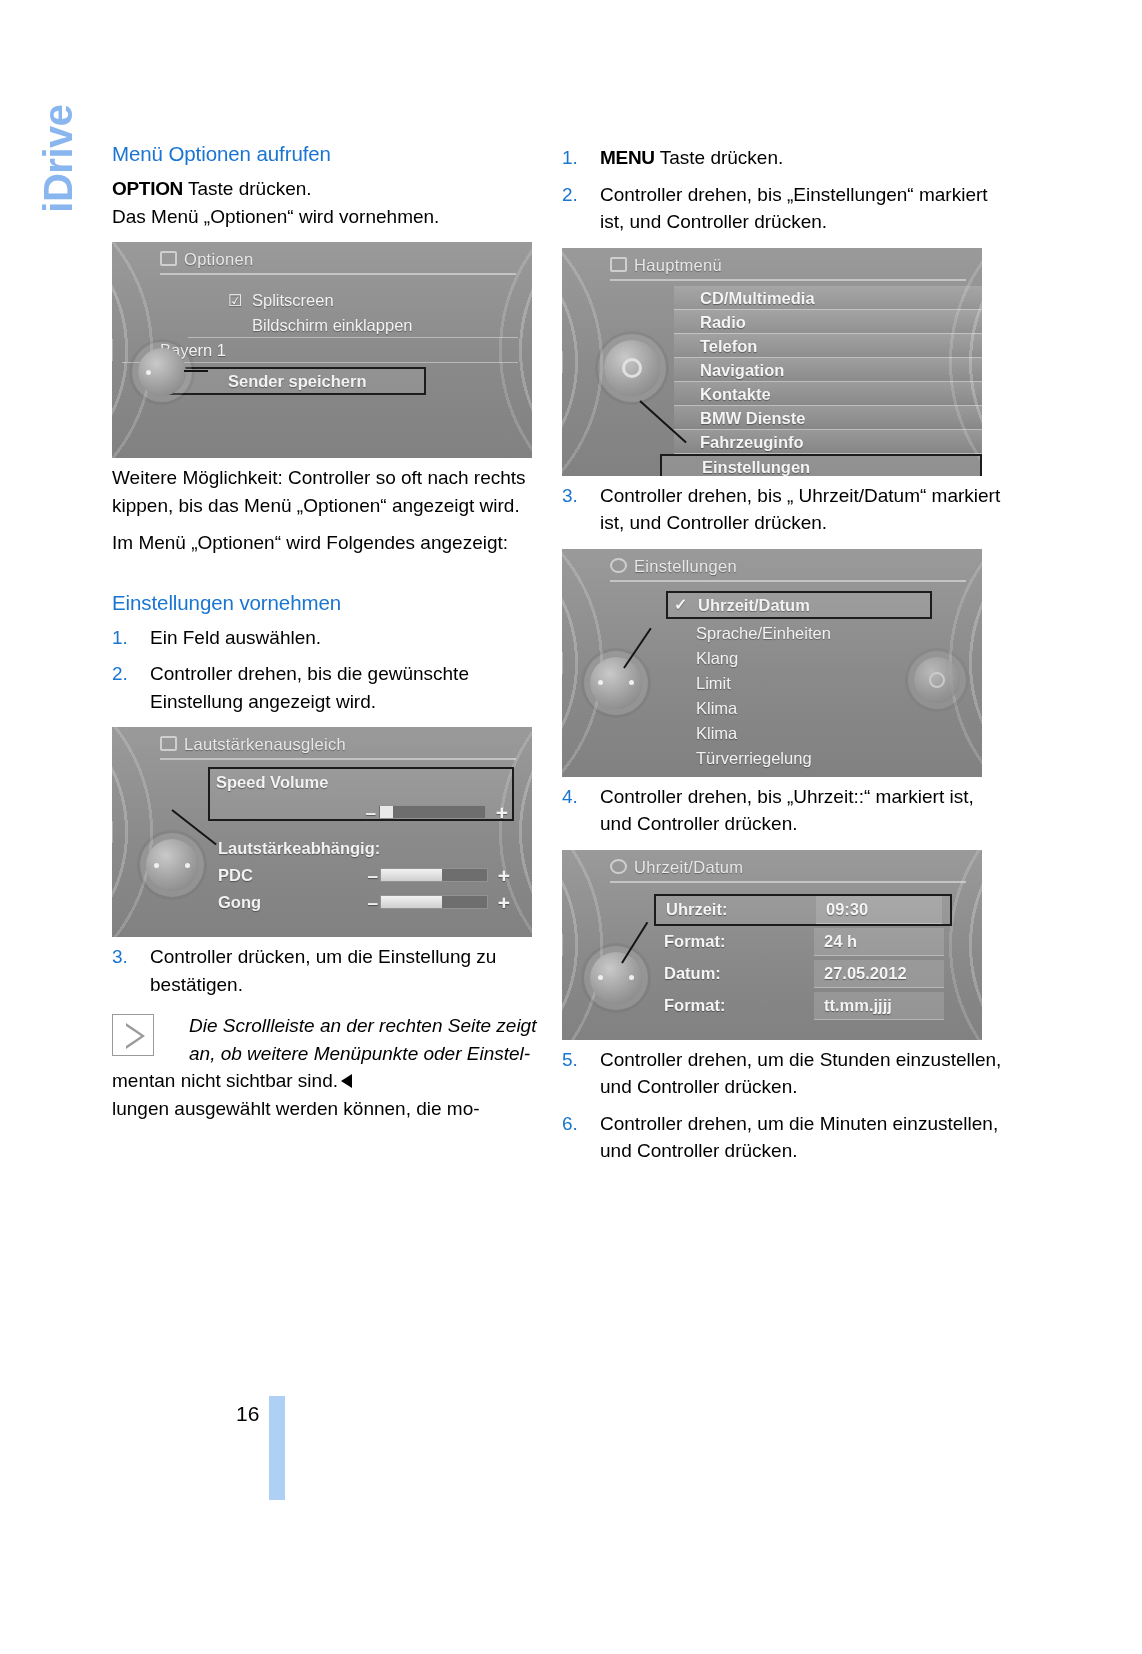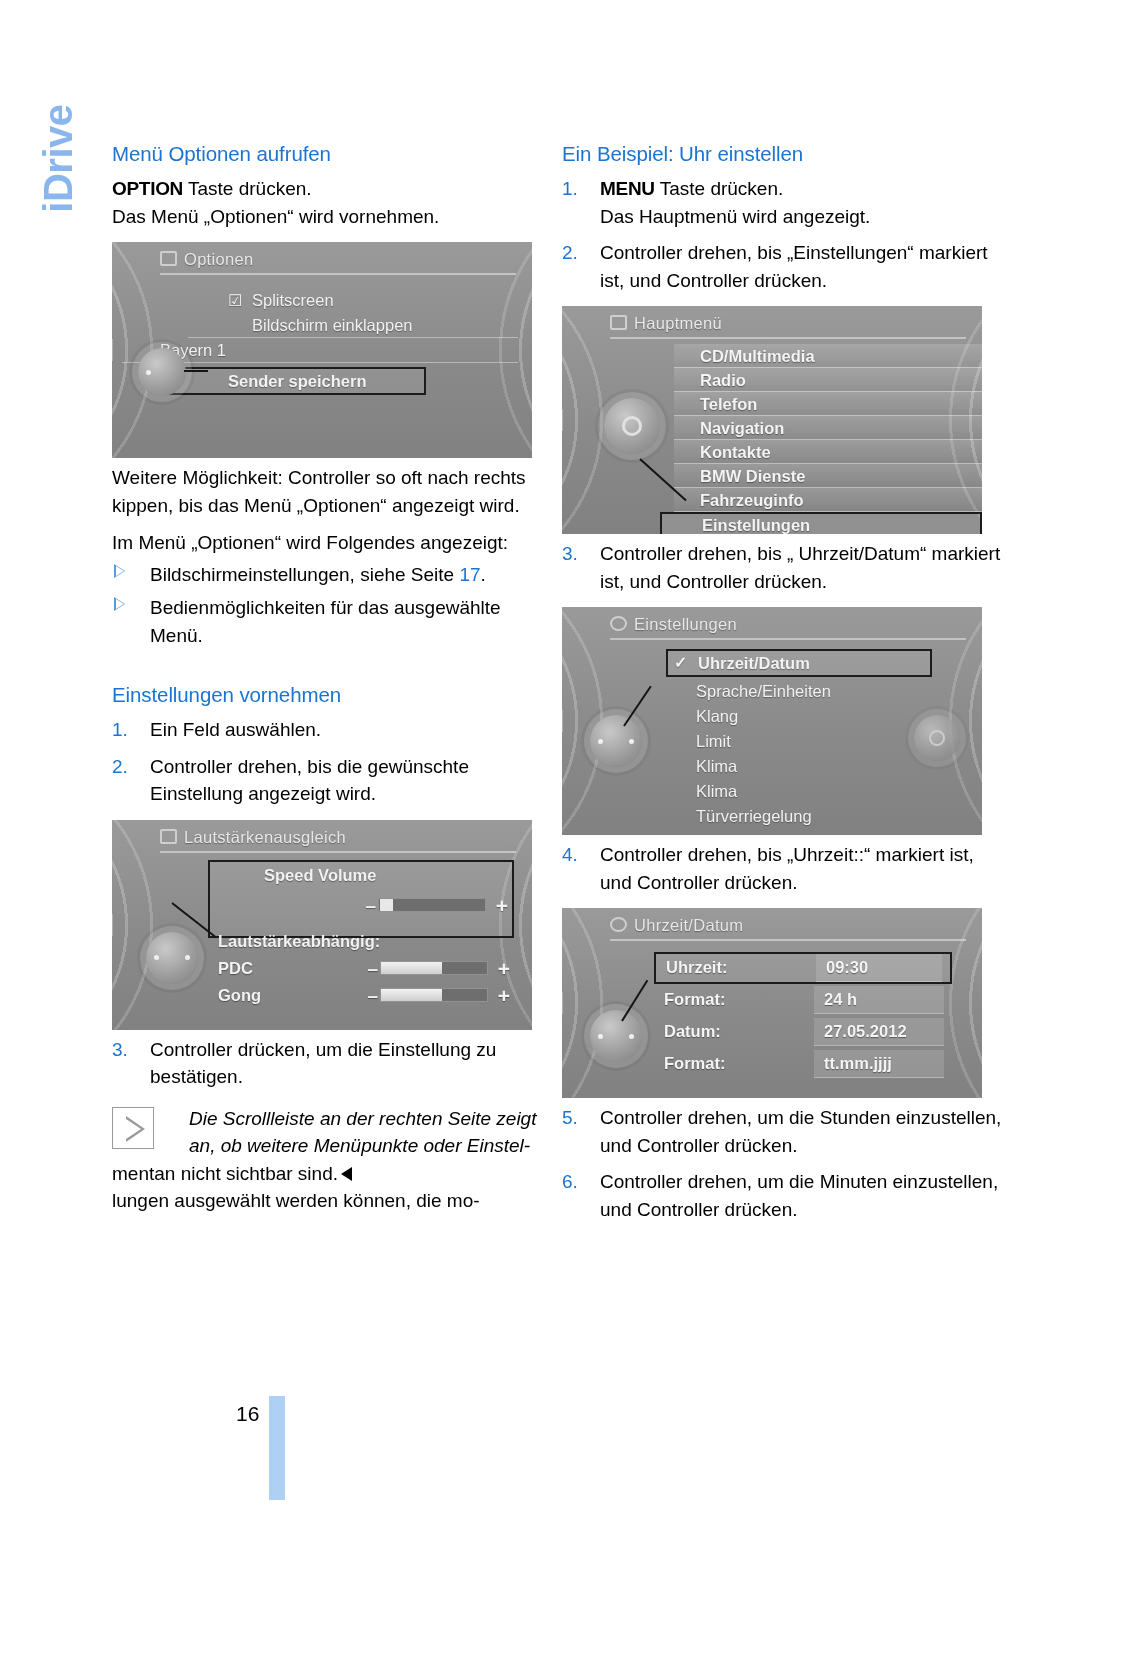--- a/index.html
+++ b/index.html
@@ -447,30 +447,20 @@
         <div class="knob" style="left:26px; top:106px; width:48px; height:48px;">
           <span class="dot l"></span>
         </div>
         <div class="leader" style="left:72px; top:128px; width:24px;"></div>
       </div>
     </div>
 
     <p class="body">Weitere Möglichkeit: Controller so oft nach rechts kippen, bis das Menü „Optionen“ angezeigt wird.</p>
     <p class="body">Im Menü „Optionen“ wird Folgendes angezeigt:</p>
 
-    <ul class="tri">
-      <li>
-        <span class="tri-mark"></span>
-        <span>Bildschirmeinstellungen, siehe Seite </span><span class="pageref">17</span><span>.</span>
-      </li>
-      <li>
-        <span class="tri-mark"></span>
-        <span>Bedienmöglichkeiten für das ausgewählte Menü.</span>
-      </li>
-    </ul>
 
     <h2 class="section-head spaced">Einstellungen vornehmen</h2>
 
     <ol class="steps">
       <li>
         <span class="num">1.</span>
         <span>Ein Feld auswählen.</span>
       </li>
       <li>
         <span class="num">2.</span>
@@ -478,21 +468,21 @@
       </li>
     </ol>
 
     <div class="shot" style="height:210px;">
       <div class="bg-arcs"></div>
       <div class="shot-inner">
         <div class="shot-title-icon"></div>
         <div class="shot-title">Lautstärkenausgleich</div>
         <div class="shot-rule"></div>
 
-        <div class="shot-box" style="left:96px; top:40px; right:18px; height:78px; background:rgba(255,255,255,0.06);padding-left:48px;">
+        <div class="shot-box" style="left:96px; top:40px; right:18px; height:54px; background:rgba(255,255,255,0.06);">
           <div class="slider-row" style="height:30px;">
             <span class="lbl">Speed Volume</span>
           </div>
           <div class="slider-row" style="height:28px;">
             <span class="minus">–</span>
             <span class="track">
               <span class="knobsq" style="left:1px;"></span>
             </span>
             <span class="plus">+</span>
           </div>
@@ -540,27 +530,25 @@
       <div class="note-first">Die Scrollleiste an der rechten Seite zeigt</div>
       <div class="note-first">an, ob weitere Menüpunkte oder Einstel-</div>
       <div class="note-rest"><span>mentan nicht sichtbar sind.</span><span class="end-mark"></span></div>
       <div class="note-rest">lungen ausgewählt werden können, die mo-</div>
     </div>
 
   </div>
 
   <div class="col col-right">
 
-    <h2 class="section-head">Ein Beispiel: Uhr einstellen</h2>
 
     <ol class="steps">
       <li>
         <span class="num">1.</span>
         <span class="keycap">MENU</span><span> Taste drücken.</span>
-        <span class="sub">Das Hauptmenü wird angezeigt.</span>
       </li>
       <li>
         <span class="num">2.</span>
         <span>Controller drehen, bis „Einstellungen“ markiert ist, und Controller drücken.</span>
       </li>
     </ol>
 
     <div class="shot" style="height:228px;">
       <div class="bg-arcs"></div>
       <div class="shot-inner">

